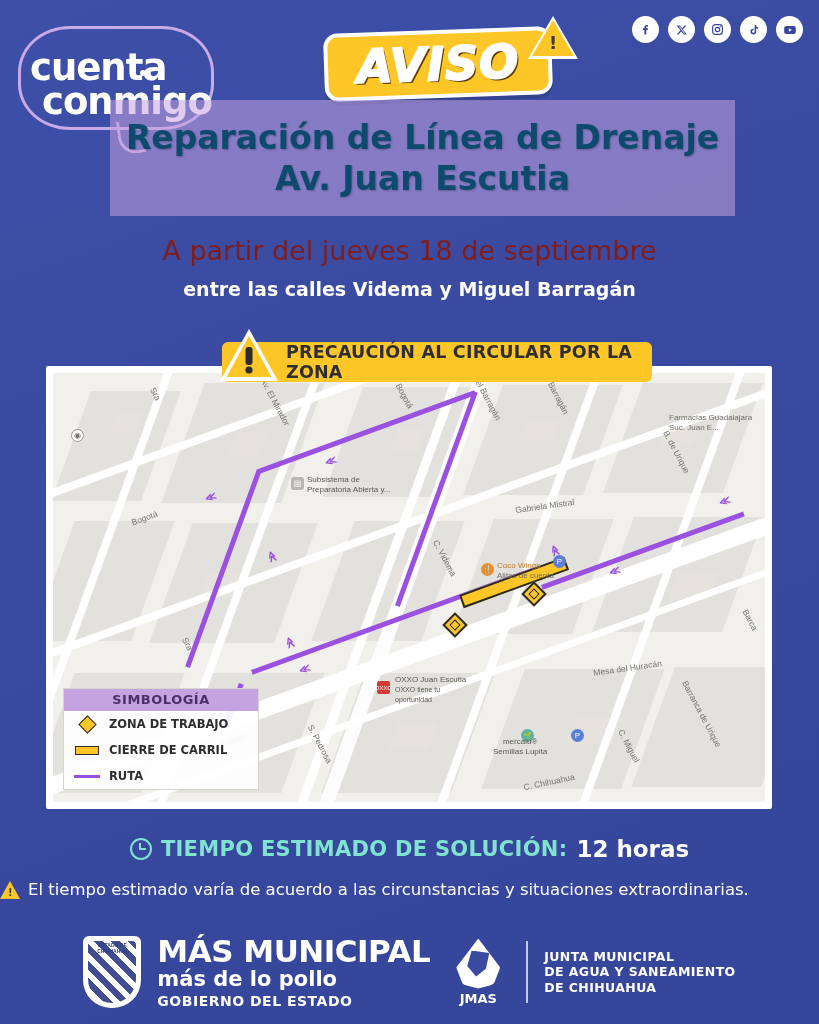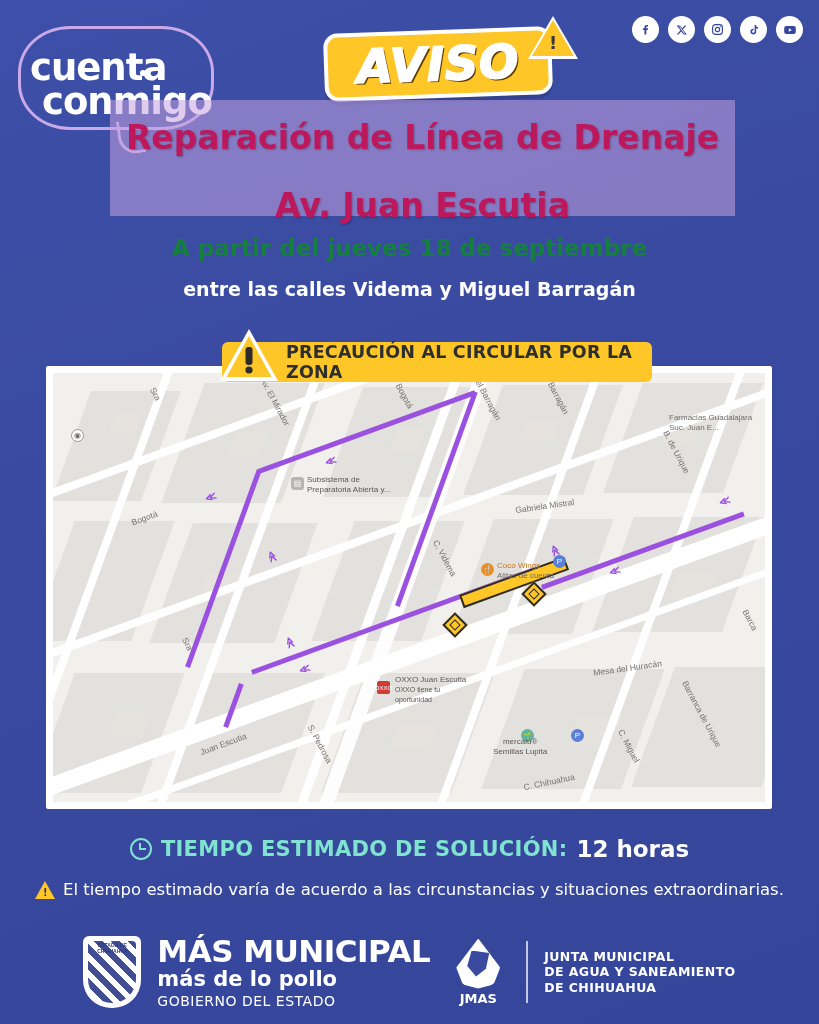--- a/index.html
+++ b/index.html
@@ -119,32 +119,31 @@
   .title-band {
     position: absolute; left: 110px; top: 100px;
     width: 625px; height: 116px;
     background: rgba(197,163,224,0.55);
     display: flex; flex-direction: column;
     align-items: center; justify-content: center;
     gap: 2px;
   }
   .title-band .t1, .title-band .t2 {
     font-family: "DejaVu Sans", sans-serif;
-    font-weight: bold; color: #be185d;
+    font-weight: bold; color: #0c4a6e;
     font-size: 33px; letter-spacing: 0px;
     text-shadow: 1px 1px 2px rgba(0,0,0,0.25);
-    margin-top: 27px;
   }
 
   
   .date1 {
     position: absolute; top: 235px; width: 100%;
     text-align: center;
     font-family: "DejaVu Sans", sans-serif;
-    font-weight: bold; font-size: 23px; color: #15803d;
+    font-weight: normal; font-size: 27px; color: #7f1d1d;
   }
   .date2 {
     position: absolute; top: 278px; width: 100%;
     text-align: center;
     font-family: "DejaVu Sans", sans-serif;
     font-weight: bold; font-size: 19px; color: #ffffff;
   }
 
   
   .precaucion {
@@ -274,21 +273,21 @@
     border: 2.5px solid #7fe3d0; position: relative;
   }
   .clock-ico::before, .clock-ico::after {
     content: ""; position: absolute; background: #7fe3d0;
   }
   .clock-ico::before { width: 2px; height: 6px; left: 7px; top: 3px; }
   .clock-ico::after  { width: 7px; height: 2px; left: 7px; top: 8px; }
 
   .disclaimer {
     position: absolute; top: 880px; width: 100%;
-    display: flex; align-items: center; justify-content: center; gap: 8px;
+    display: flex; align-items: center; gap: 8px;
   }
   .disclaimer span.txt {
     font-family: "DejaVu Sans", sans-serif;
     font-size: 16.5px; color: #ffffff;
   }
   .mini-tri {
     width: 0; height: 0;
     border-left: 10px solid transparent;
     border-right: 10px solid transparent;
     border-bottom: 18px solid #ffc627;
@@ -327,21 +326,21 @@
   }
   .mas-chih .m1 {
     font-family: "DejaVu Sans", sans-serif; font-weight: bold;
     font-size: 31px; color: #ffffff; letter-spacing: -0.5px;
   }
   .mas-chih .m2 {
     font-family: "DejaVu Sans", sans-serif; font-weight: bold;
     font-size: 21px; color: #ffffff; margin-top: 2px;
   }
   .mas-chih .m3 {
-    font-family: "DejaVu Sans", sans-serif; font-weight: normal;
+    font-family: "DejaVu Sans", sans-serif; font-weight: bold;
     font-size: 14px; color: #ffffff; margin-top: 4px; letter-spacing: 0.5px;
   }
   .divider-v { width: 2px; height: 62px; background: rgba(255,255,255,0.7); }
   .jmas {
     display: flex; flex-direction: column; align-items: center;
     position: relative; width: 64px;
   }
   .drop {
     width: 44px; height: 50px; background: #ffffff;
     border-radius: 50% 50% 50% 50% / 62% 62% 38% 38%;
@@ -533,20 +532,41 @@
 
     <div class="poi-ico" style="left:468px;top:356px;background:#5fb3a1;border-radius:50%;font-size:7px;">🌱</div>
     <div class="poi" style="left:440px;top:364px;line-height:1.25;text-align:center;">mercalú®<br>Semillas Lupita</div>
 
     <div class="poi" style="left:616px;top:40px;line-height:1.25;color:#6f6c68;">Farmacias Guadalajara<br>Suc. Juan E...</div>
 
     <div class="poi-ico" style="left:500px;top:182px;background:#5a7fd8;border-radius:50%;">P</div>
     <div class="poi-ico" style="left:518px;top:356px;background:#5a7fd8;border-radius:50%;">P</div>
     <div class="poi-ico" style="left:18px;top:56px;background:#ffffff;border:1.5px solid #9a9792;border-radius:50%;color:#6f6c68;">◉</div>
 
+    <div class="legend">
+      <div class="legend-head">SIMBOLOGÍA</div>
+      <div class="legend-row">
+        <span class="lg-ico">
+            <span class="lg-diamond"></span>
+          </span>
+        <span class="txt">ZONA DE TRABAJO</span>
+      </div>
+      <div class="legend-row">
+        <span class="lg-ico">
+            <span class="lg-bar"></span>
+          </span>
+        <span class="txt">CIERRE DE CARRIL</span>
+      </div>
+      <div class="legend-row">
+        <span class="lg-ico">
+            <span class="lg-line"></span>
+          </span>
+        <span class="txt">RUTA</span>
+      </div>
+    </div>
 
   </div>
 </div>
 
 <div class="tiempo">
   <div class="clock-ico"></div>
   <span class="t-lbl">TIEMPO ESTIMADO DE SOLUCIÓN:</span>
   <span class="t-val">12 horas</span>
 </div>
 

